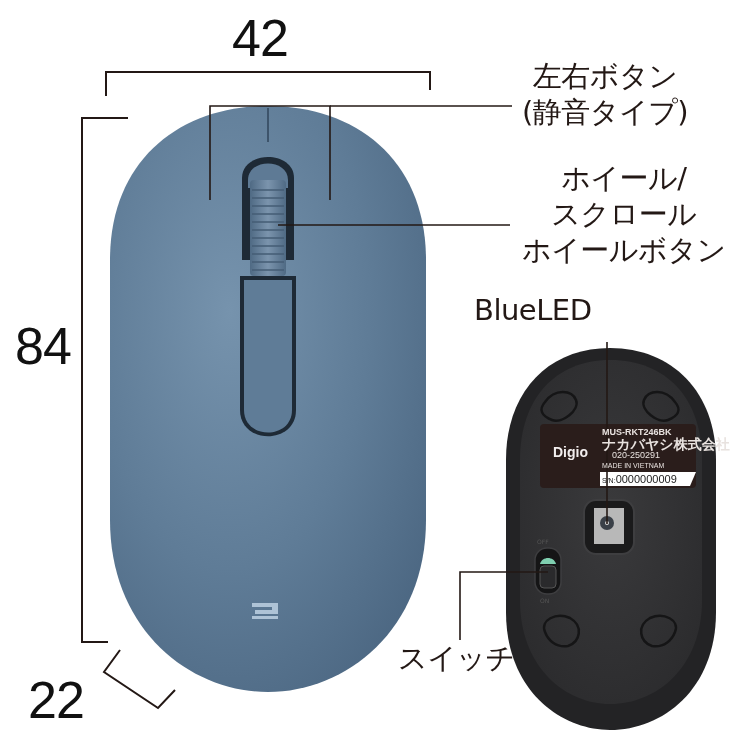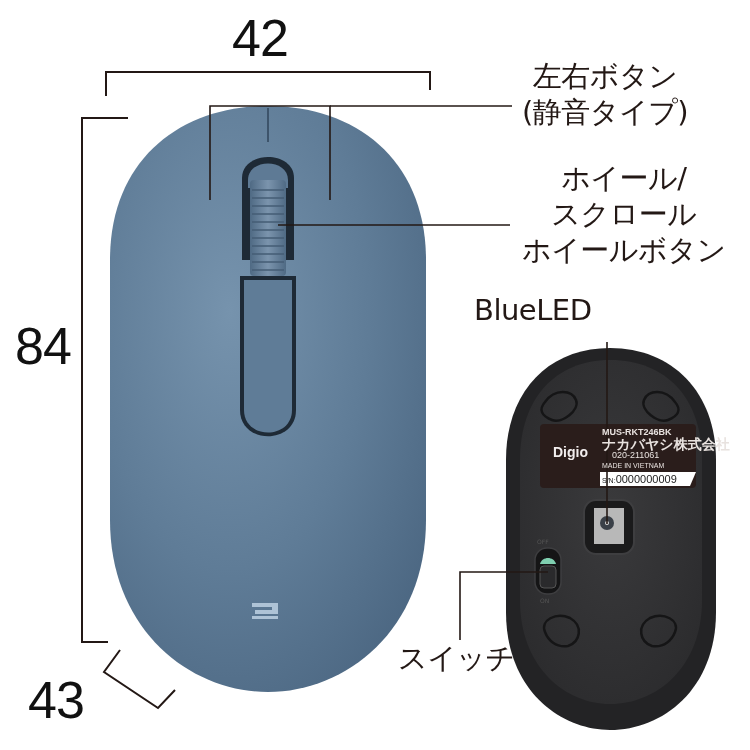--- a/index.html
+++ b/index.html
@@ -94,21 +94,21 @@
   <path d="M540 564 C 542 556 554 556 556 564 Z" fill="#7fcfb0"></path>
   <rect x="540" y="566" width="16" height="22" rx="4" fill="#2a2a2c" stroke="#555" stroke-width="1"></rect>
 
   <line x1="607" y1="342" x2="607" y2="524" stroke="#231815" stroke-width="1.6"></line>
 
   <polyline points="460,640 460,572 548,572" fill="none" stroke="#231815" stroke-width="1.6"></polyline>
 </svg>
 
 <div class="abs dim-num" style="left:232px; top:12px;">42</div>
 <div class="abs dim-num" style="left:15px; top:320px;">84</div>
-<div class="abs dim-num" style="left:28px; top:674px;">43</div>
+<div class="abs dim-num" style="left:28px; top:674px;">22</div>
 
 <div class="abs label" style="left:522px; top:58px;">
   <div>左右ボタン</div>
   <div>(静音タイプ)</div>
 </div>
 
 <div class="abs label" style="left:522px; top:160px;">
   <div>ホイール/</div>
   <div>スクロール</div>
   <div>ホイールボタン</div>
@@ -118,20 +118,20 @@
   <div>BlueLED</div>
 </div>
 
 <div class="abs label" style="left:398px; top:640px;">
   <div>スイッチ</div>
 </div>
 
 <div class="abs" style="left:546px; top:444px; font-family:'Liberation Sans',sans-serif; font-weight:bold; font-size:14px; color:#f2eeee;margin-left:7px;">Digio</div>
 <div class="abs tag-text" style="left:602px; top:426px;">MUS-RKT246BK</div>
 <div class="abs tag-text" style="left:602px; top:438px; font-size:14px;">ナカバヤシ株式会社</div>
-<div class="abs tag-text" style="left:612px; top:449px; font-weight:normal;">020-211061</div>
+<div class="abs tag-text" style="left:612px; top:449px; font-weight:normal;">020-250291</div>
 <div class="abs tag-text" style="left:602px; top:460px; font-size:7px; font-weight:normal;">MADE IN VIETNAM</div>
 <div class="abs" style="left:602px; top:473px; font-family:'Liberation Sans',sans-serif; font-size:11px; color:#222; white-space:nowrap;">
   <span style="font-size:7px;">S/N:</span><span>0000000009</span>
 </div>
 
 <div class="abs" style="left:537px; top:538px; font-size:6px; color:#555;">OFF</div>
 <div class="abs" style="left:540px; top:597px; font-size:6px; color:#555;">ON</div>
 
 </body></html>

